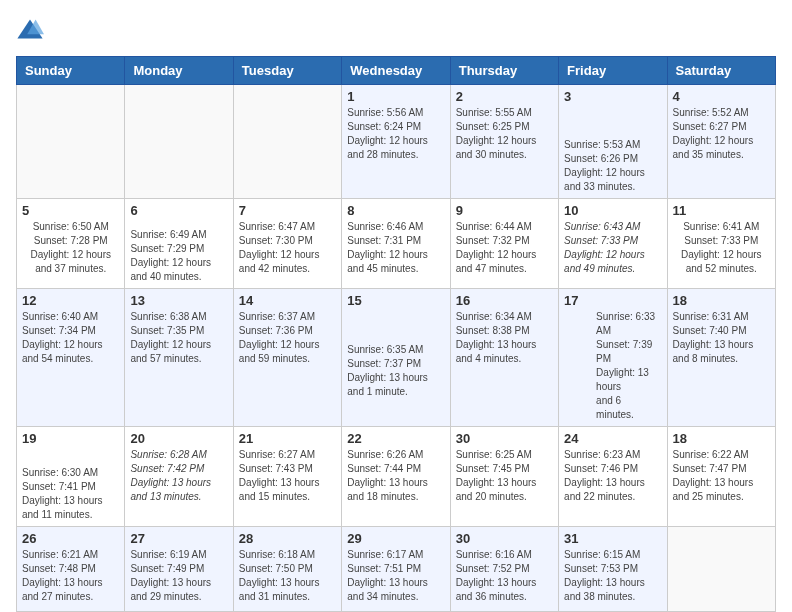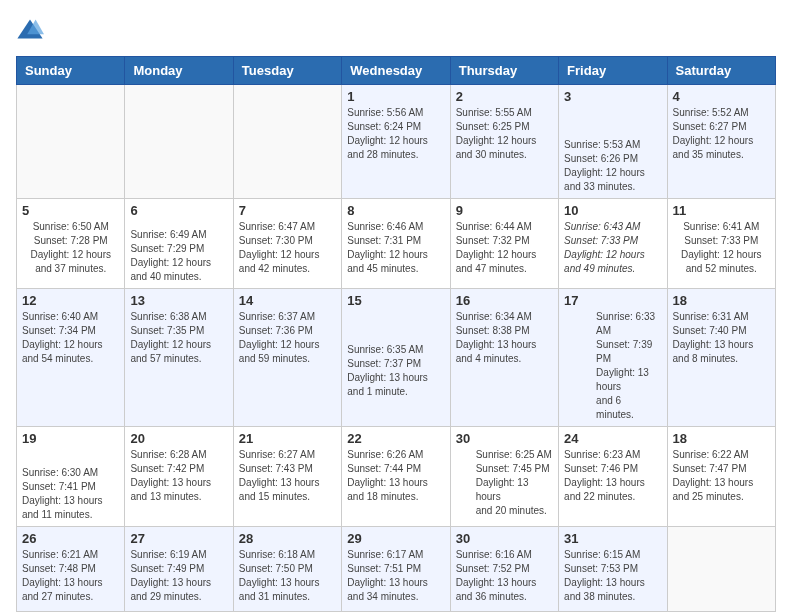--- a/index.html
+++ b/index.html
@@ -268,42 +268,42 @@
       <tr>
         <td>
           <span class="day-number">19</span>
           <div class="day-info" style="white-space: pre-line; margin-top: 20px;">Sunrise: 6:30 AM
 Sunset: 7:41 PM
 Daylight: 13 hours
 and 11 minutes.</div>
         </td>
         <td>
           <span class="day-number">20</span>
-          <div class="day-info" style="white-space: pre-line;">Sunrise: 6:28 AM
+          <div class="day-info" style="white-space: pre-line; font-style: italic;">Sunrise: 6:28 AM
 Sunset: 7:42 PM
 Daylight: 13 hours
 and 13 minutes.</div>
         </td>
         <td>
           <span class="day-number">21</span>
           <div class="day-info" style="white-space: pre-line;">Sunrise: 6:27 AM
 Sunset: 7:43 PM
 Daylight: 13 hours
 and 15 minutes.</div>
         </td>
         <td>
           <span class="day-number">22</span>
           <div class="day-info" style="white-space: pre-line;">Sunrise: 6:26 AM
 Sunset: 7:44 PM
 Daylight: 13 hours
 and 18 minutes.</div>
         </td>
         <td>
           <span class="day-number">30</span>
-          <div class="day-info" style="white-space: pre-line; margin-left: 20px;">Sunrise: 6:25 AM
+          <div class="day-info" style="white-space: pre-line;">Sunrise: 6:25 AM
 Sunset: 7:45 PM
 Daylight: 13 hours
 and 20 minutes.</div>
         </td>
         <td>
           <span class="day-number">24</span>
           <div class="day-info" style="white-space: pre-line;">Sunrise: 6:23 AM
 Sunset: 7:46 PM
 Daylight: 13 hours
 and 22 minutes.</div>

